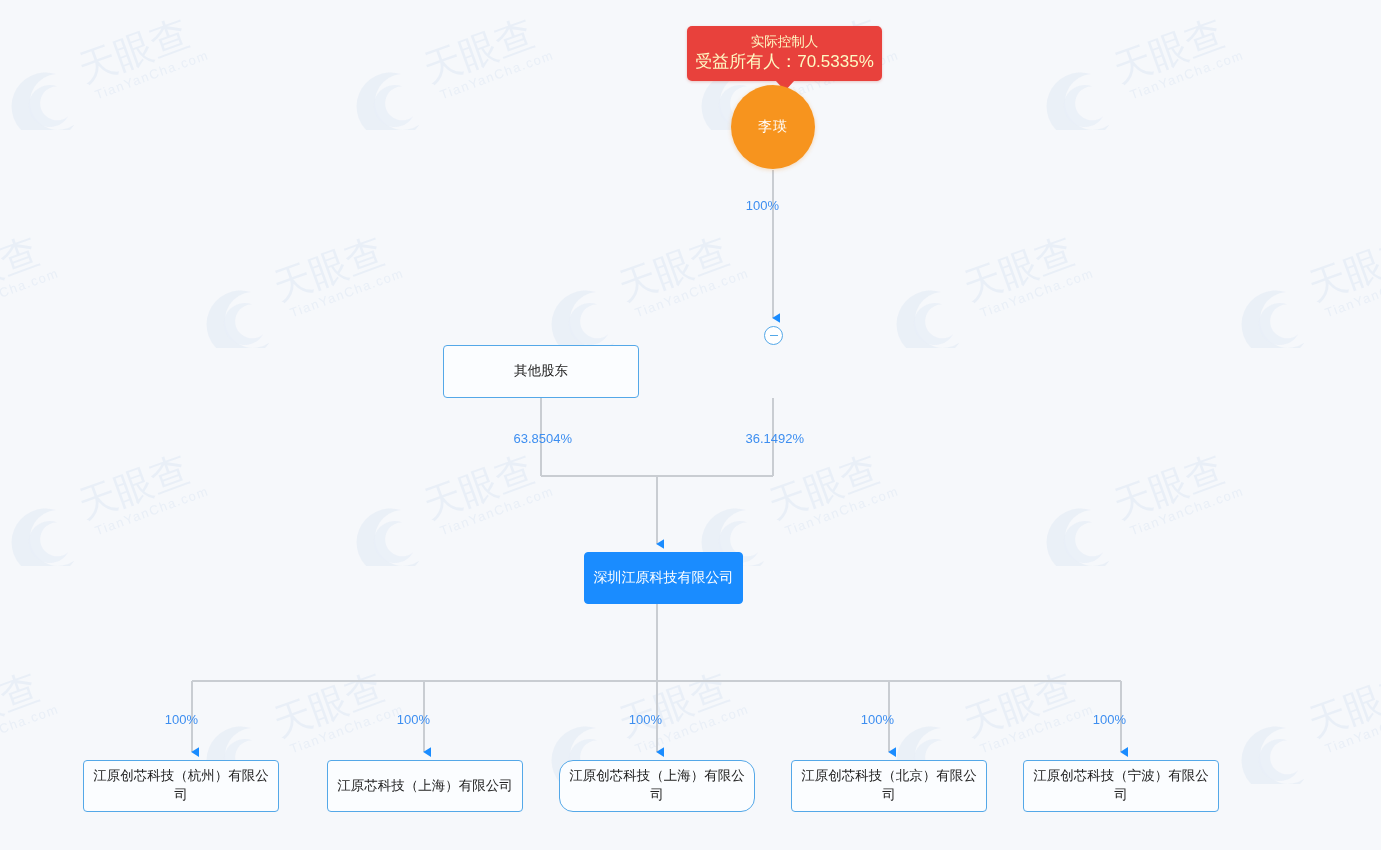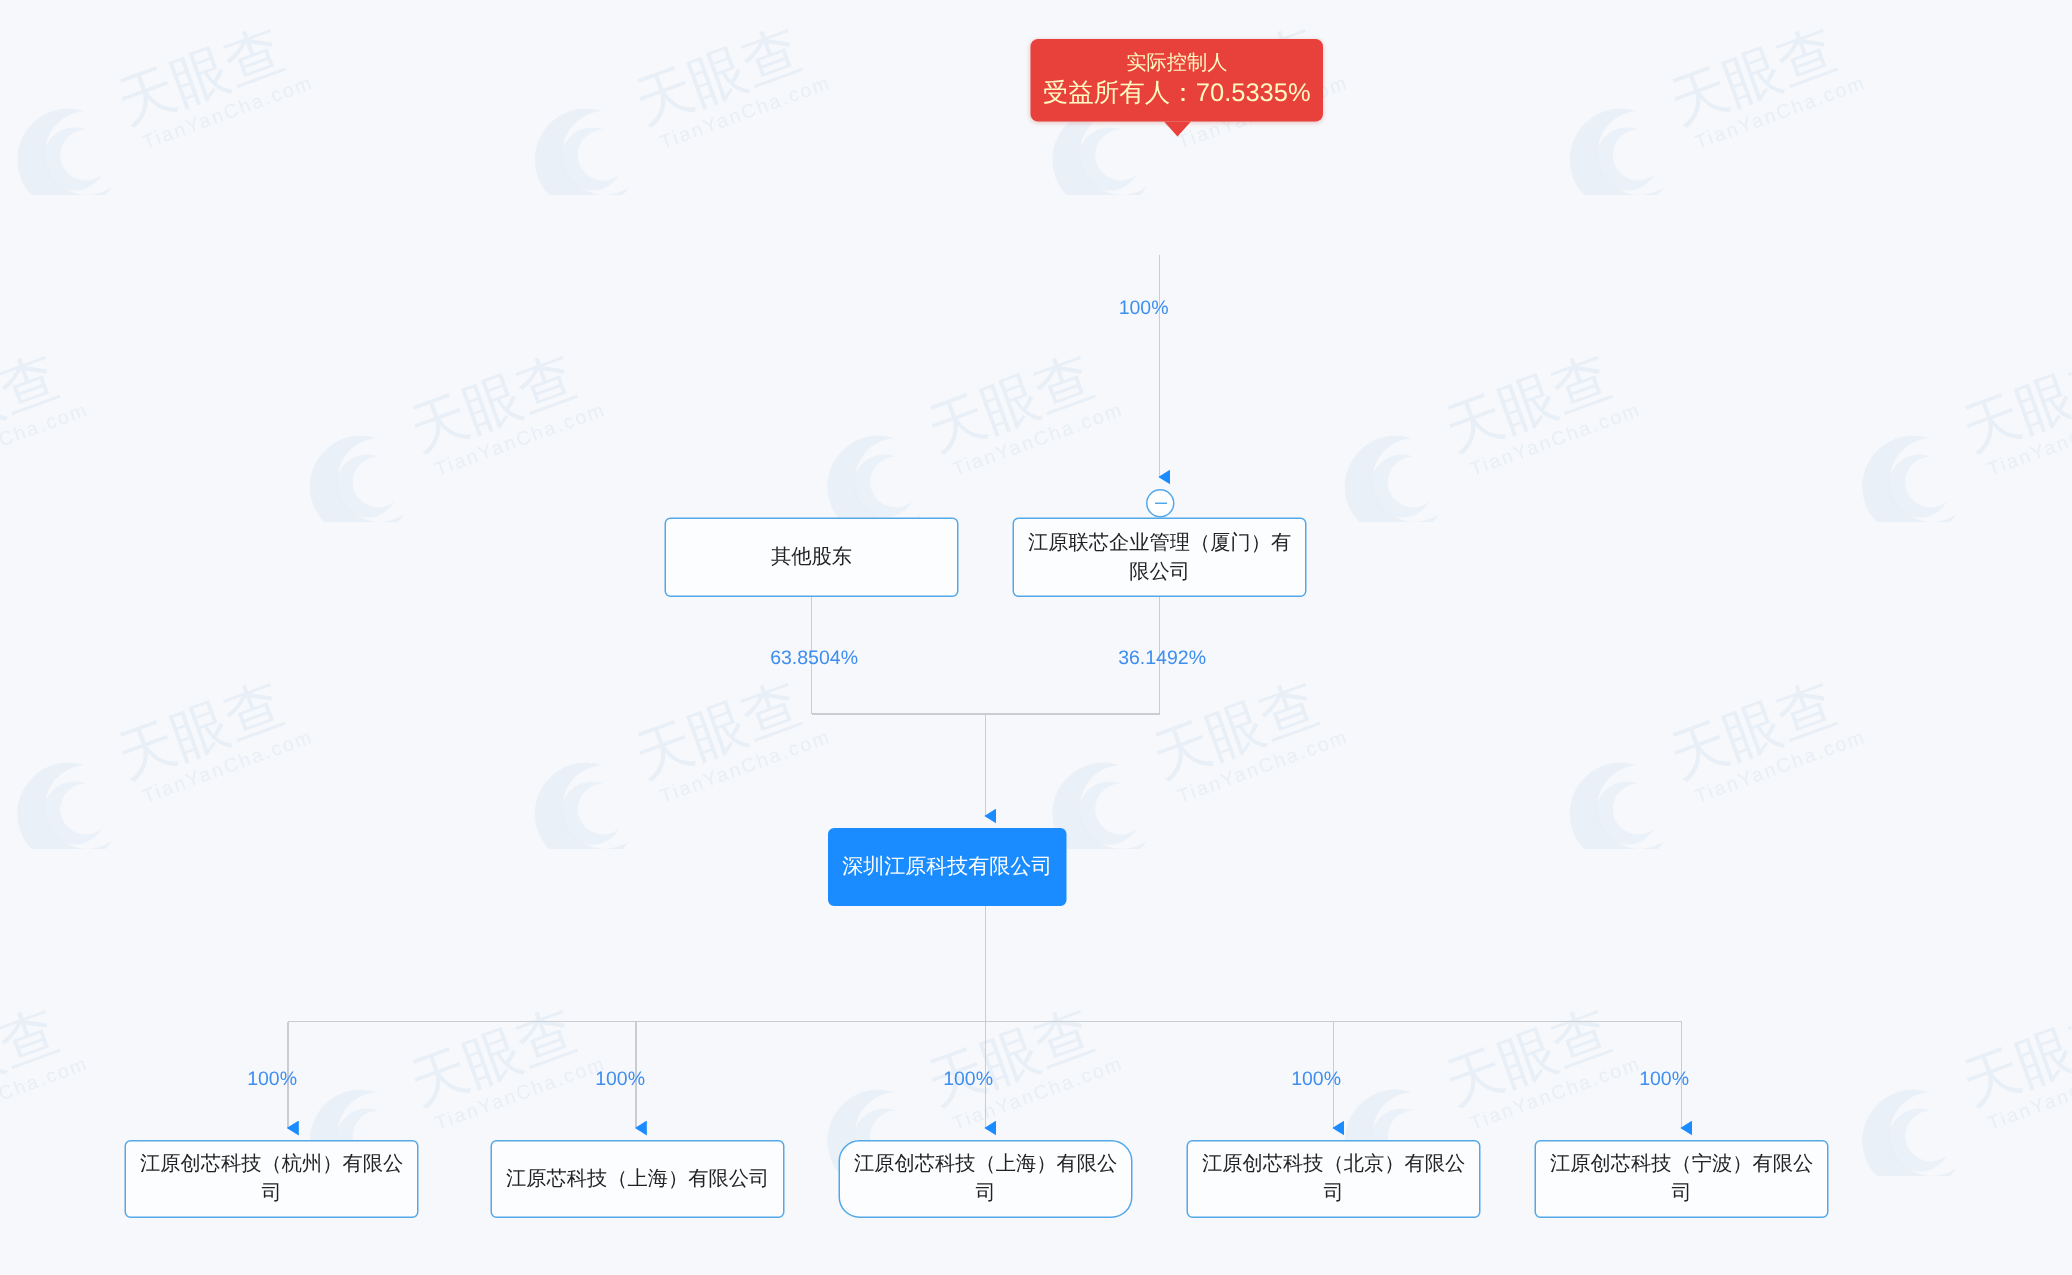--- a/index.html
+++ b/index.html
@@ -320,39 +320,39 @@
       </g>
     </svg>
   </div>
 
   <div class="node banner" style="left:676px;top:26px;width:195px;height:55px;">
     <div class="l1">实际控制人</div>
     <div class="l2">受益所有人：70.5335%</div>
     <span class="banner-tail"></span>
   </div>
 
+  <div class="node person-circle" style="left:731px;top:85px;width:84px;height:84px;">
+    <span>李瑛</span>
+  </div>
 
   <div class="plabel" style="left:786px;top:205px;">100%</div>
 
   <div class="node box" style="left:443px;top:345px;width:196px;height:53px;">
     <span>其他股东</span>
   </div>
 
-  <div class="node box" style="left:675px;top:345px;width:196px;height:53px;">
-    <span>江原联芯企业管理（厦门）有限公司</span>
-  </div>
 
   <div class="toggle" style="left:764px;top:326px;">
     <i></i>
   </div>
 
   <div class="plabel" style="left:579px;top:438px;">63.8504%</div>
   <div class="plabel" style="left:811px;top:438px;">36.1492%</div>
 
-  <div class="node box main" style="left:552px;top:552px;width:159px;height:52px;">
+  <div class="node box main" style="left:584px;top:552px;width:159px;height:52px;">
     <span>深圳江原科技有限公司</span>
   </div>
 
   <div class="node box" style="left:83px;top:760px;width:196px;height:52px;">
     <span>江原创芯科技（杭州）有限公司</span>
   </div>
   <div class="node box" style="left:327px;top:760px;width:196px;height:52px;">
     <span>江原芯科技（上海）有限公司</span>
   </div>
   <div class="node box" style="left:559px;top:760px;width:196px;height:52px;border-radius:14px;">

